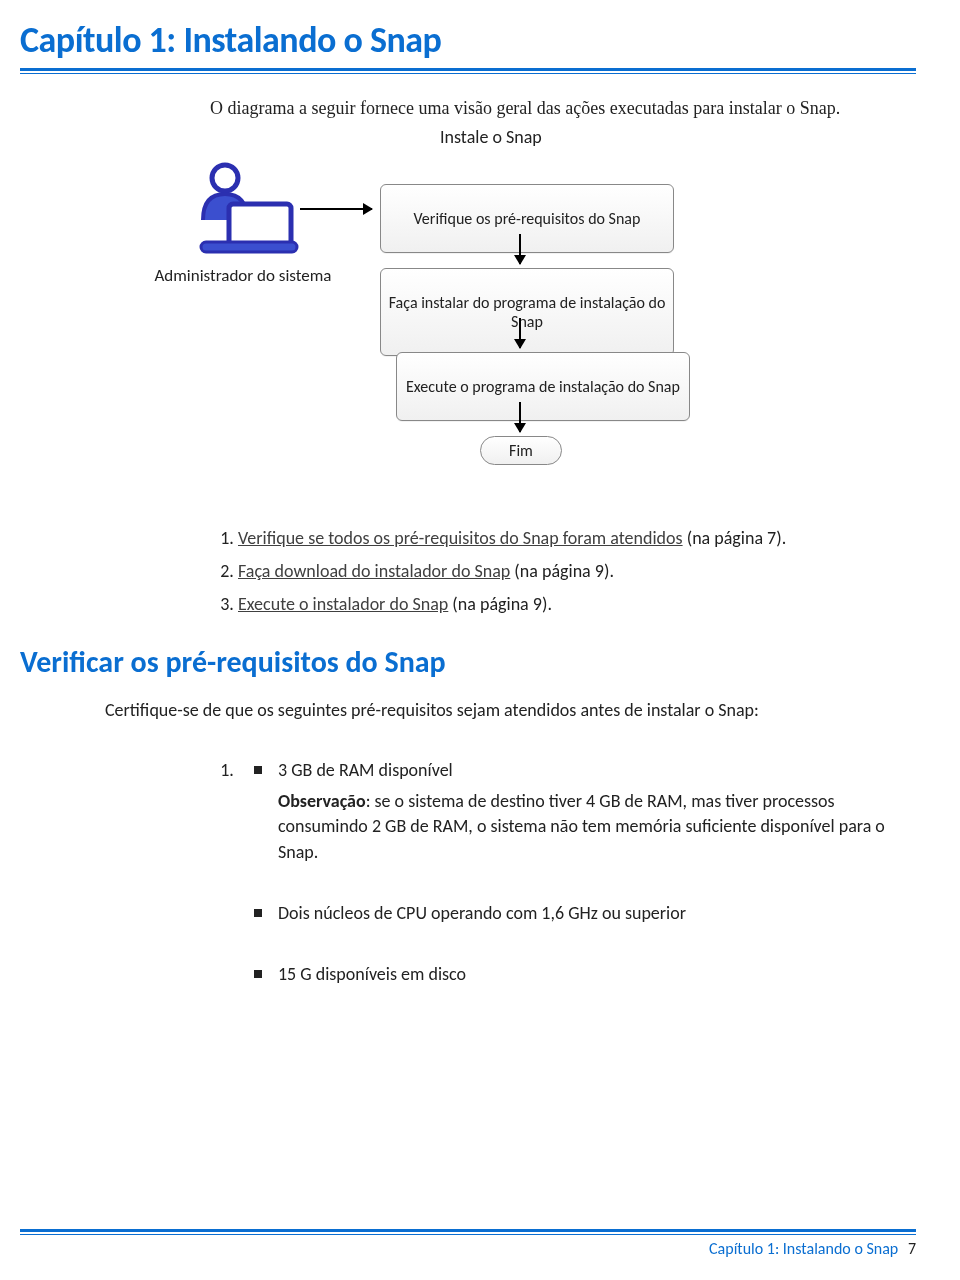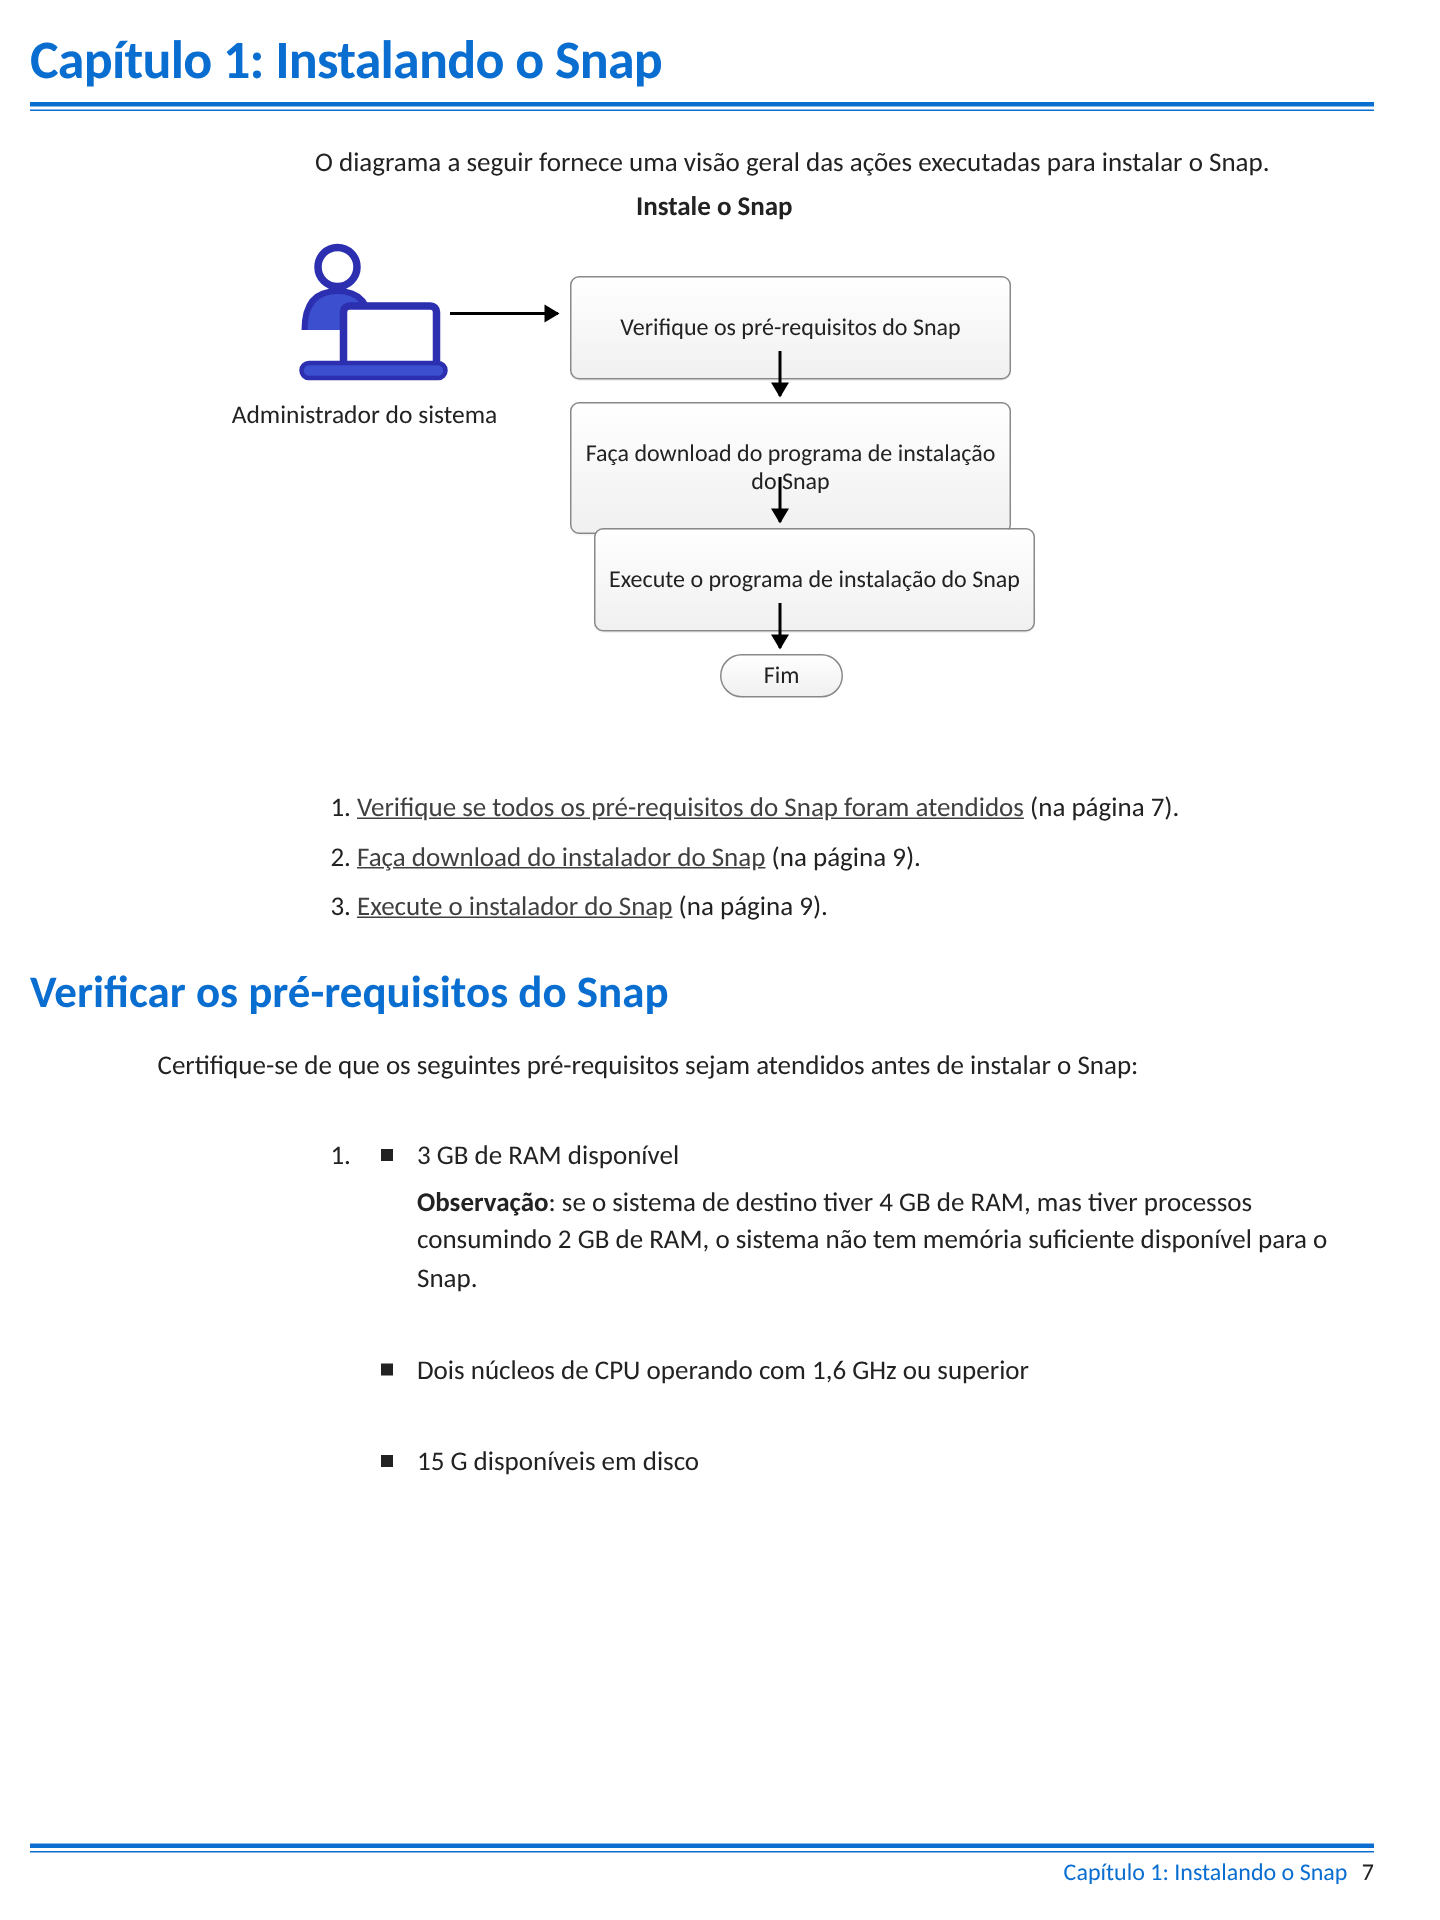--- a/index.html
+++ b/index.html
@@ -30,31 +30,32 @@
     margin-bottom: 22px;
   }
   .title-rule-inner {
     border-top: 1px solid #0a6ed1;
   }
   .intro {
     margin-left: 190px;
     font-size: 18px;
     line-height: 1.35;
     margin-bottom: 6px;
+    font-family: Liberation Serif, serif;
   }
   .diagram {
     margin-left: 120px;
     position: relative;
     height: 380px;
   }
   .diag-title {
-    font-weight: 700;
-    font-size: 18px;
-    position: absolute;
-    left: 284px;
+    font-weight: 400;
+    font-size: 18px;
+    position: absolute;
+    left: 300px;
     top: 0;
   }
   .actor {
     position: absolute;
     left: 8px;
     top: 36px;
     width: 190px;
     text-align: center;
   }
   .actor-label {
@@ -212,21 +213,21 @@
         <rect x="18" y="80" width="96" height="10" rx="5" fill="#3b4fcf" stroke="#2b2fb0" stroke-width="3"></rect>
       </svg>
       <div class="actor-label">Administrador do sistema</div>
     </div>
 
     <div class="arrow-h" style="left:160px; top:82px; width:72px;"></div>
 
     <div class="step-box" style="top:58px;">Verifique os pré-requisitos do Snap</div>
     <div class="arrow-v" style="left:380px; top:108px; height:30px;"></div>
 
-    <div class="step-box" style="top:142px;">Faça download do programa de instalação do Snap</div>
+    <div class="step-box" style="top:142px;">Faça instalar do programa de instalação do Snap</div>
     <div class="arrow-v" style="left:380px; top:192px; height:30px;"></div>
 
     <div class="step-box" style="top:226px;margin-left:16px;">Execute o programa de instalação do Snap</div>
     <div class="arrow-v" style="left:380px; top:276px; height:30px;"></div>
 
     <div class="end-box" style="top:310px;">Fim</div>
   </div>
 
   <ol class="ol-main">
     <li>

